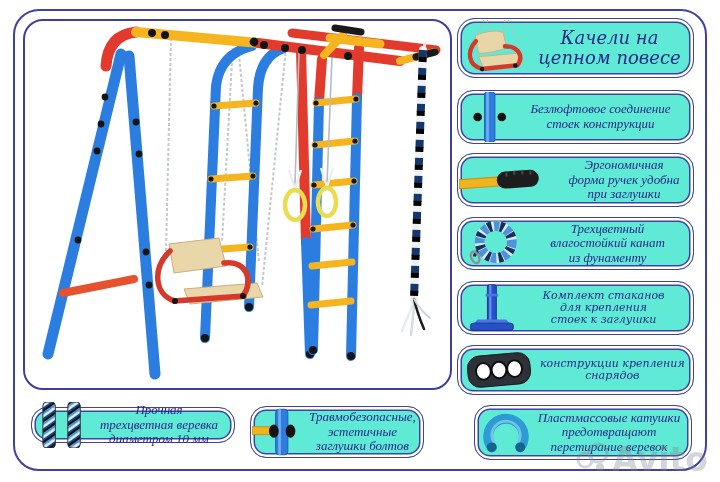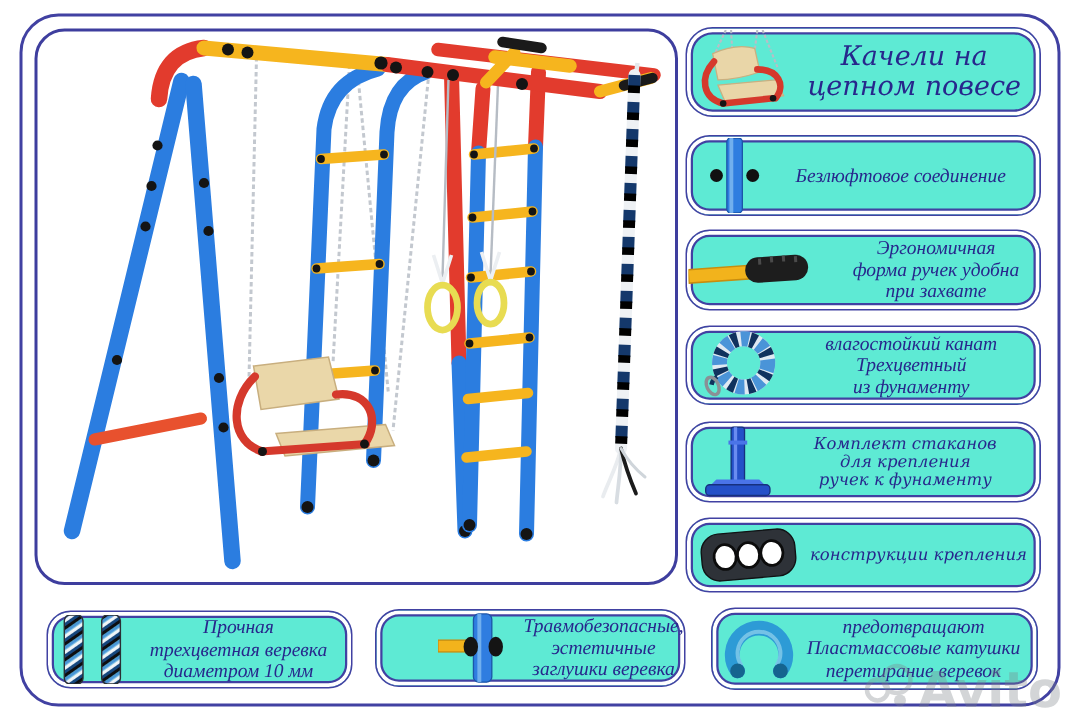--- a/index.html
+++ b/index.html
@@ -196,20 +196,21 @@
   <div class="fb-icon" style="width:60px;height:50px;">
     <svg width="56" height="50" viewBox="0 0 56 58">
       <rect x="24" y="0" width="12" height="58" rx="3" fill="#2f7de0" stroke="#1b55a8"></rect>
       <rect x="26" y="0" width="3" height="58" fill="#7db7f0" opacity=".85"></rect>
       <circle cx="16" cy="29" r="5" fill="#111"></circle>
         <circle cx="44" cy="29" r="5" fill="#111"></circle>
     </svg>
   </div>
   <div class="fb-text t-sm">
     <div>Безлюфтовое соединение</div>
+    <div>стоек конструкции</div>
     <div></div>
   </div>
 </div>
 
 <div class="fb" style="left:457px;top:153px;width:237px;height:54px;gap:23px;">
   <div class="fb-icon" style="width:84px;height:50px;">
     <svg width="82" height="42" viewBox="0 0 82 42">
       <g transform="rotate(-4 40 24)">
         <rect x="0" y="18" width="42" height="9" fill="#f2b31c" stroke="#c88d0e"></rect>
         <rect x="38" y="13" width="42" height="17" rx="8.5" fill="#1d1d1d"></rect>
@@ -218,75 +219,76 @@
             <line x1="56" y1="13" x2="56" y2="17"></line>
           <line x1="64" y1="13" x2="64" y2="17"></line>
             <line x1="72" y1="14" x2="72" y2="18"></line>
         </g>
       </g>
     </svg>
   </div>
   <div class="fb-text t-sm">
     <div>Эргономичная</div>
     <div>форма ручек удобна</div>
-    <div>при захвате</div>
+    <div>при заглушки</div>
   </div>
 </div>
 
 <div class="fb" style="left:457px;top:217px;width:237px;height:53px;">
   <div class="fb-icon" style="width:74px;height:49px;">
     <svg width="70" height="49" viewBox="0 0 72 64">
       <circle cx="37" cy="30" r="21" fill="none" stroke="#dfe9f2" stroke-width="13"></circle>
       <circle cx="37" cy="30" r="21" fill="none" stroke="#4a94d8" stroke-width="13" stroke-dasharray="7,9"></circle>
       <circle cx="37" cy="30" r="21" fill="none" stroke="#10325e" stroke-width="13" stroke-dasharray="5,11" stroke-dashoffset="8"></circle>
       <path d="M14,42 Q10,44 9,49" fill="none" stroke="#10325e" stroke-width="4"></path>
       <ellipse cx="10" cy="50" rx="5" ry="8" fill="none" stroke="#8a9096" stroke-width="3" transform="rotate(-25 10 50)"></ellipse>
     </svg>
   </div>
   <div class="fb-text t-sm">
+    <div>Трехцветный</div>
     <div>влагостойкий канат</div>
-    <div>Трехцветный</div>
     <div>из фунаменту</div>
   </div>
 </div>
 
 <div class="fb" style="left:457px;top:281px;width:237px;height:54px;">
   <div class="fb-icon" style="width:66px;height:50px;">
     <svg width="64" height="50" viewBox="0 0 70 56">
       <rect x="31" y="2" width="10" height="43" rx="2" fill="#2450c8" stroke="#16307e"></rect>
       <rect x="33" y="2" width="2.5" height="43" fill="#6a8cf0"></rect>
       <rect x="29" y="12" width="14" height="3" fill="#4a74e8"></rect>
       <polygon points="16,45 56,45 52,41 20,41" fill="#4a74e8"></polygon>
       <rect x="12" y="45" width="48" height="8" rx="3" fill="#2450c8" stroke="#16307e"></rect>
     </svg>
   </div>
   <div class="fb-text t-xs">
     <div>Комплект стаканов</div>
     <div>для крепления</div>
-    <div>ручек к фунаменту</div>
+    <div>стоек к заглушки</div>
   </div>
 </div>
 
 <div class="fb" style="left:457px;top:345px;width:237px;height:50px;">
   <div class="fb-icon" style="width:82px;height:46px;">
     <svg width="76" height="46" viewBox="0 0 76 50">
       <g transform="rotate(-5 38 25)">
         <rect x="4" y="8" width="68" height="34" rx="13" fill="#2e3238" stroke="#101214"></rect>
         <ellipse cx="21" cy="25" rx="8" ry="9" fill="#ffffff" stroke="#0c0c0c" stroke-width="2"></ellipse>
         <ellipse cx="38" cy="25" rx="8" ry="9" fill="#ffffff" stroke="#0c0c0c" stroke-width="2"></ellipse>
         <ellipse cx="55" cy="25" rx="8" ry="9" fill="#ffffff" stroke="#0c0c0c" stroke-width="2"></ellipse>
       </g>
     </svg>
   </div>
   <div class="fb-text t-xs">
     <div>конструкции крепления</div>
-  </div>
-</div>
-
-<div class="fb" style="left:31px;top:407px;width:204px;height:52px;">
+    <div>снарядов</div>
+  </div>
+</div>
+
+<div class="fb" style="left:31px;top:407px;width:204px;height:36px;">
   <div class="fb-icon" style="width:62px;height:48px;">
     <svg width="50" height="46" viewBox="0 0 50 48">
       <defs>
         <pattern id="braid" width="9" height="9" patternUnits="userSpaceOnUse" patternTransform="rotate(55)">
           <rect x="0" y="0" width="2.3" height="9" fill="#0e0e10"></rect>
           <rect x="2.3" y="0" width="2.3" height="9" fill="#4a94d8"></rect>
           <rect x="4.6" y="0" width="2.3" height="9" fill="#f2f5f8"></rect>
           <rect x="6.9" y="0" width="2.2" height="9" fill="#16477e"></rect>
         </pattern>
       </defs>
@@ -294,49 +296,49 @@
       <rect x="30" y="0" width="13" height="48" rx="4" fill="url(#braid)" stroke="#2a2f35"></rect>
     </svg>
   </div>
   <div class="fb-text t-sm">
     <div>Прочная</div>
     <div>трехцветная веревка</div>
     <div>диаметром 10 мм</div>
   </div>
 </div>
 
-<div class="fb" style="left:250px;top:406px;width:207px;height:52px;padding-left:40px;">
+<div class="fb" style="left:250px;top:406px;width:174px;height:52px;">
   <div class="fb-icon" style="width:58px;height:48px;">
     <svg width="56" height="48" viewBox="0 0 64 52">
       <rect x="0" y="20" width="26" height="9" fill="#f2b31c" stroke="#c88d0e"></rect>
       <rect x="27" y="0" width="14" height="52" rx="4" fill="#2f7de0" stroke="#1b55a8"></rect>
       <rect x="30" y="0" width="3" height="52" fill="#7db7f0" opacity=".85"></rect>
       <ellipse cx="25" cy="25" rx="5.5" ry="7.5" fill="#141414"></ellipse>
       <ellipse cx="44" cy="25" rx="5.5" ry="7.5" fill="#141414"></ellipse>
     </svg>
   </div>
   <div class="fb-text t-sm">
     <div>Травмобезопасные,</div>
     <div>эстетичные</div>
-    <div>заглушки веревка</div>
+    <div>заглушки болтов</div>
   </div>
 </div>
 
 <div class="fb" style="left:474px;top:405px;width:218px;height:55px;">
   <div class="fb-icon" style="width:62px;height:50px;">
     <svg width="58" height="50" viewBox="0 0 64 56">
       <path d="M16,44 A20,20 0 1 1 48,44" fill="none" stroke="#2d9bd6" stroke-width="11" stroke-linecap="round"></path>
       <path d="M19,40 A16,16 0 1 1 45,40" fill="none" stroke="#7cc7e8" stroke-width="3" opacity=".9"></path>
       <circle cx="16" cy="44" r="5.5" fill="#15648f"></circle>
       <circle cx="48" cy="44" r="5.5" fill="#15648f"></circle>
     </svg>
   </div>
   <div class="fb-text t-sm">
+    <div>Пластмассовые катушки</div>
     <div>предотвращают</div>
-    <div>Пластмассовые катушки</div>
     <div>перетирание веревок</div>
   </div>
 </div>
 
 <div class="watermark">
   <svg width="34" height="34" viewBox="0 0 34 34">
     <circle cx="10" cy="20" r="7" fill="none" stroke="#7d8287" stroke-width="3"></circle>
     <circle cx="23" cy="13" r="9" fill="none" stroke="#7d8287" stroke-width="3"></circle>
     <circle cx="25" cy="27" r="4" fill="#7d8287"></circle>
   </svg>

